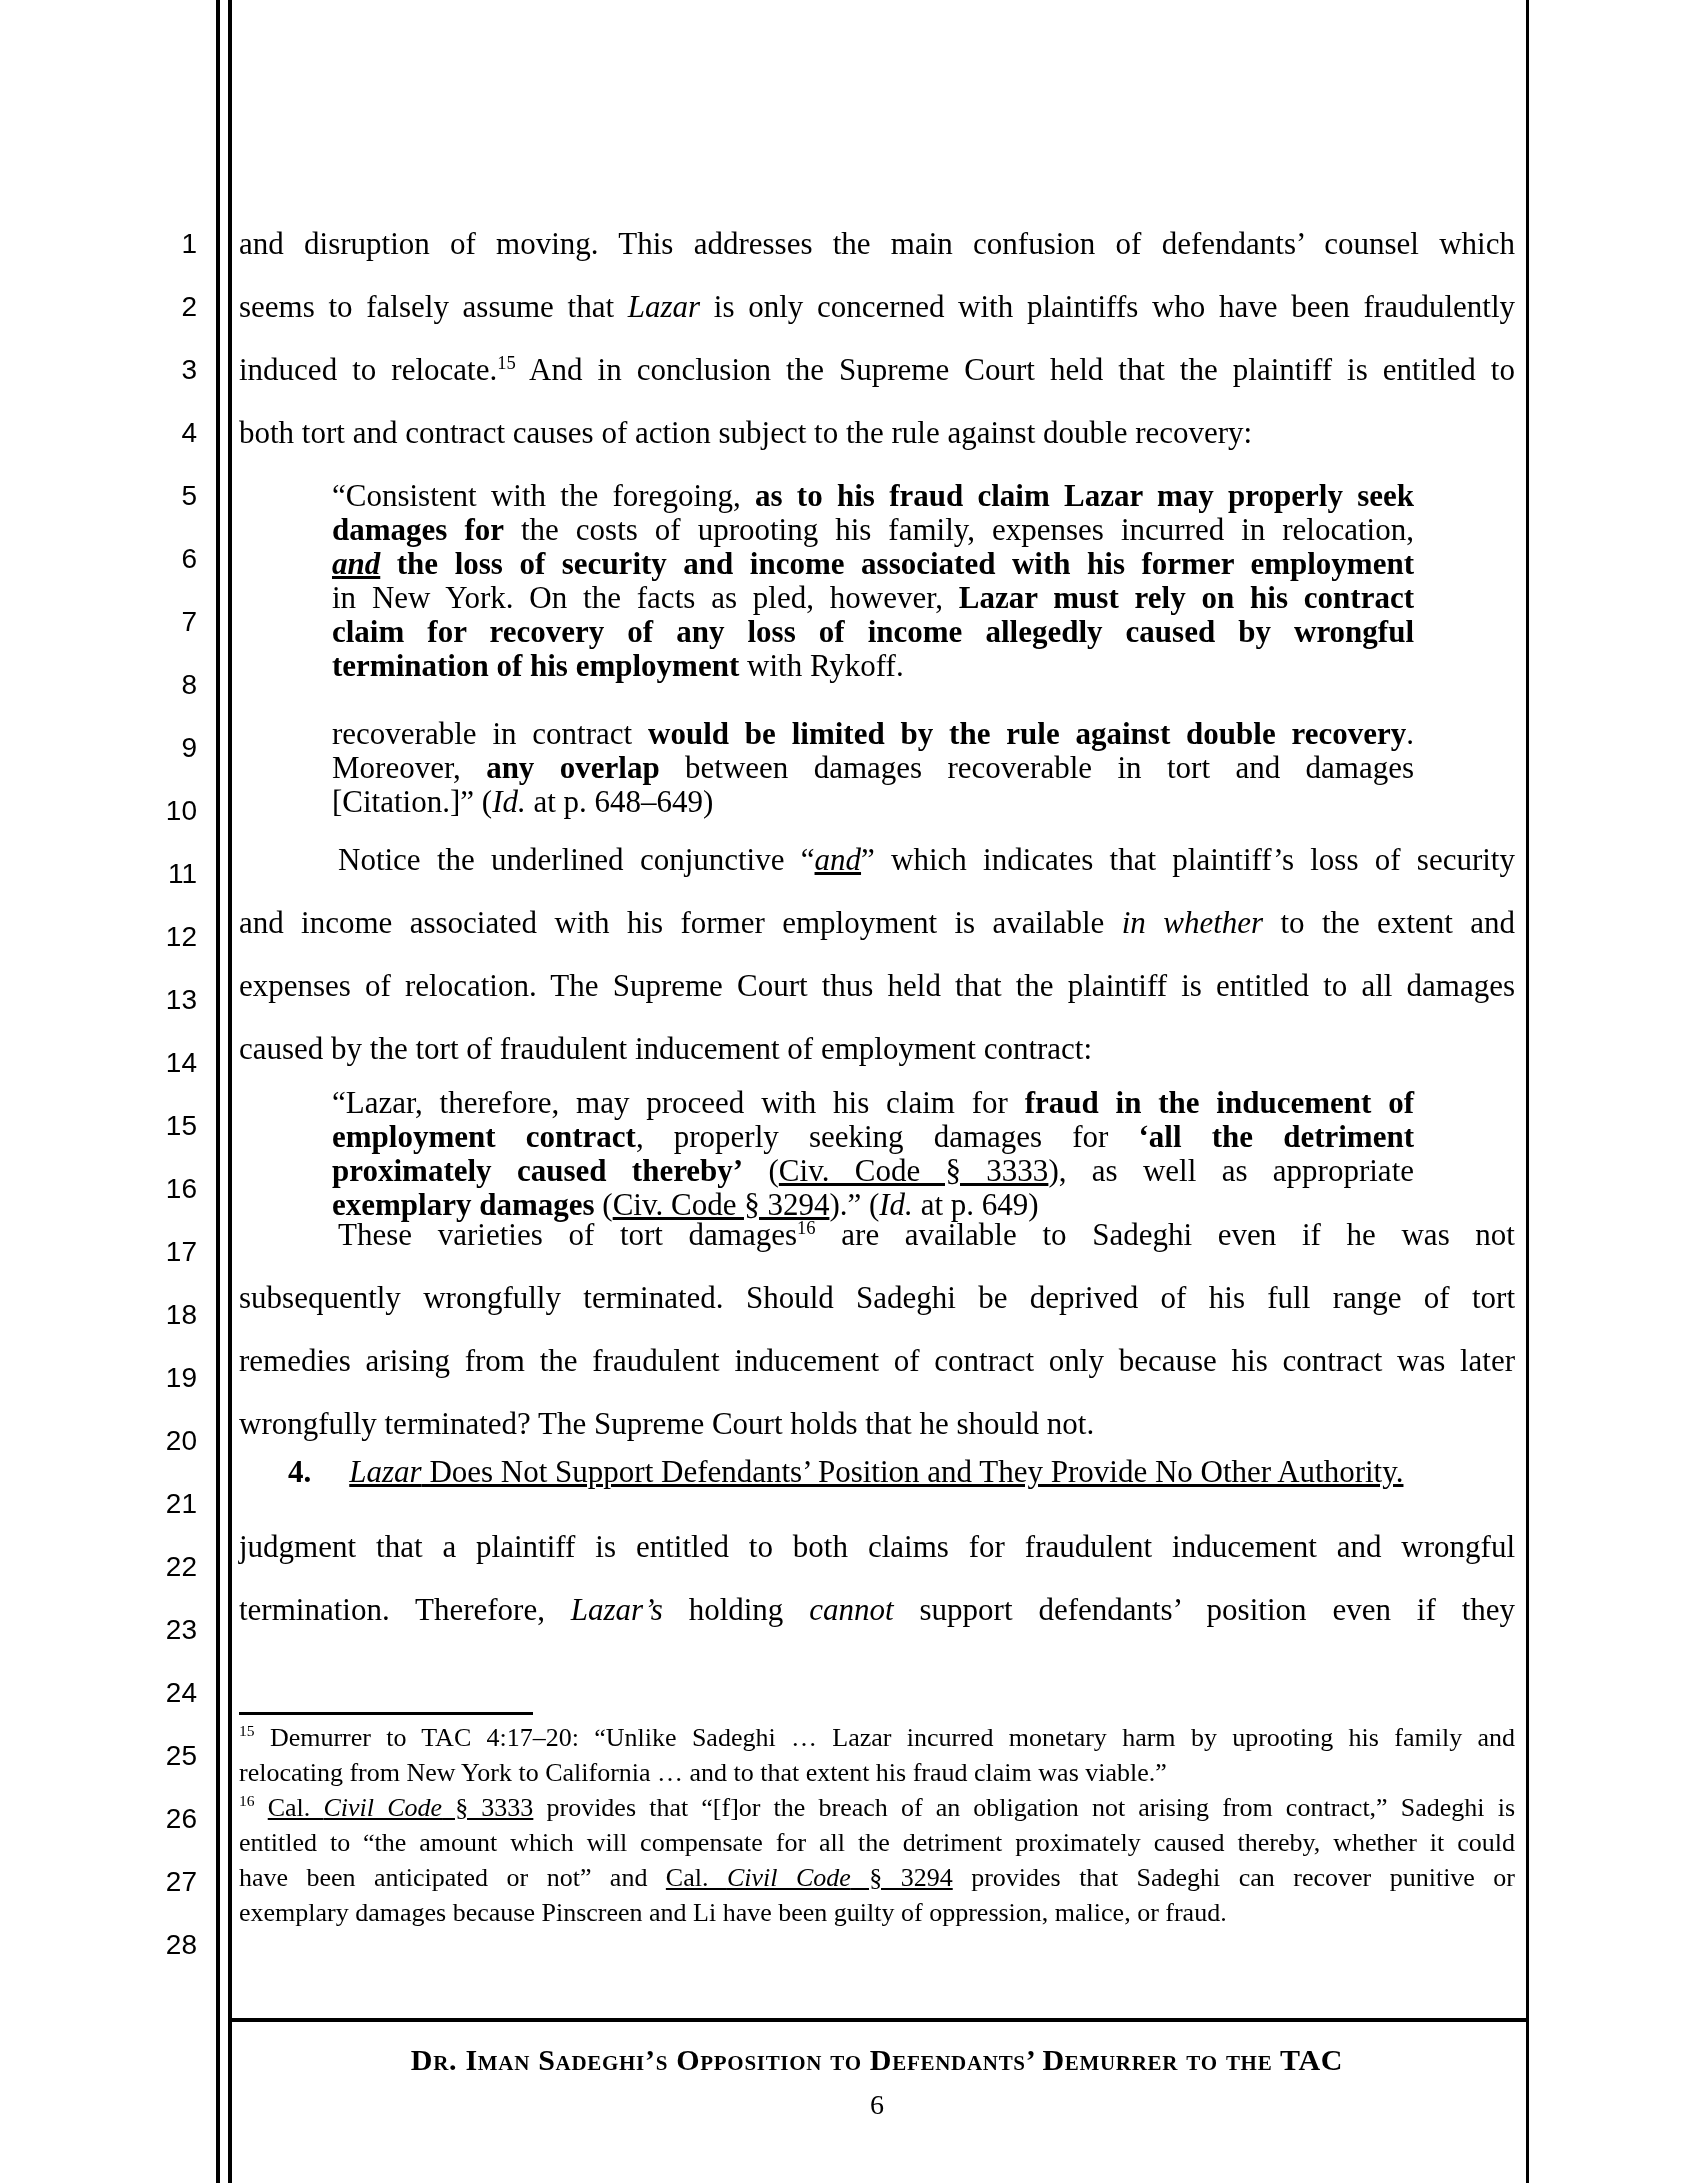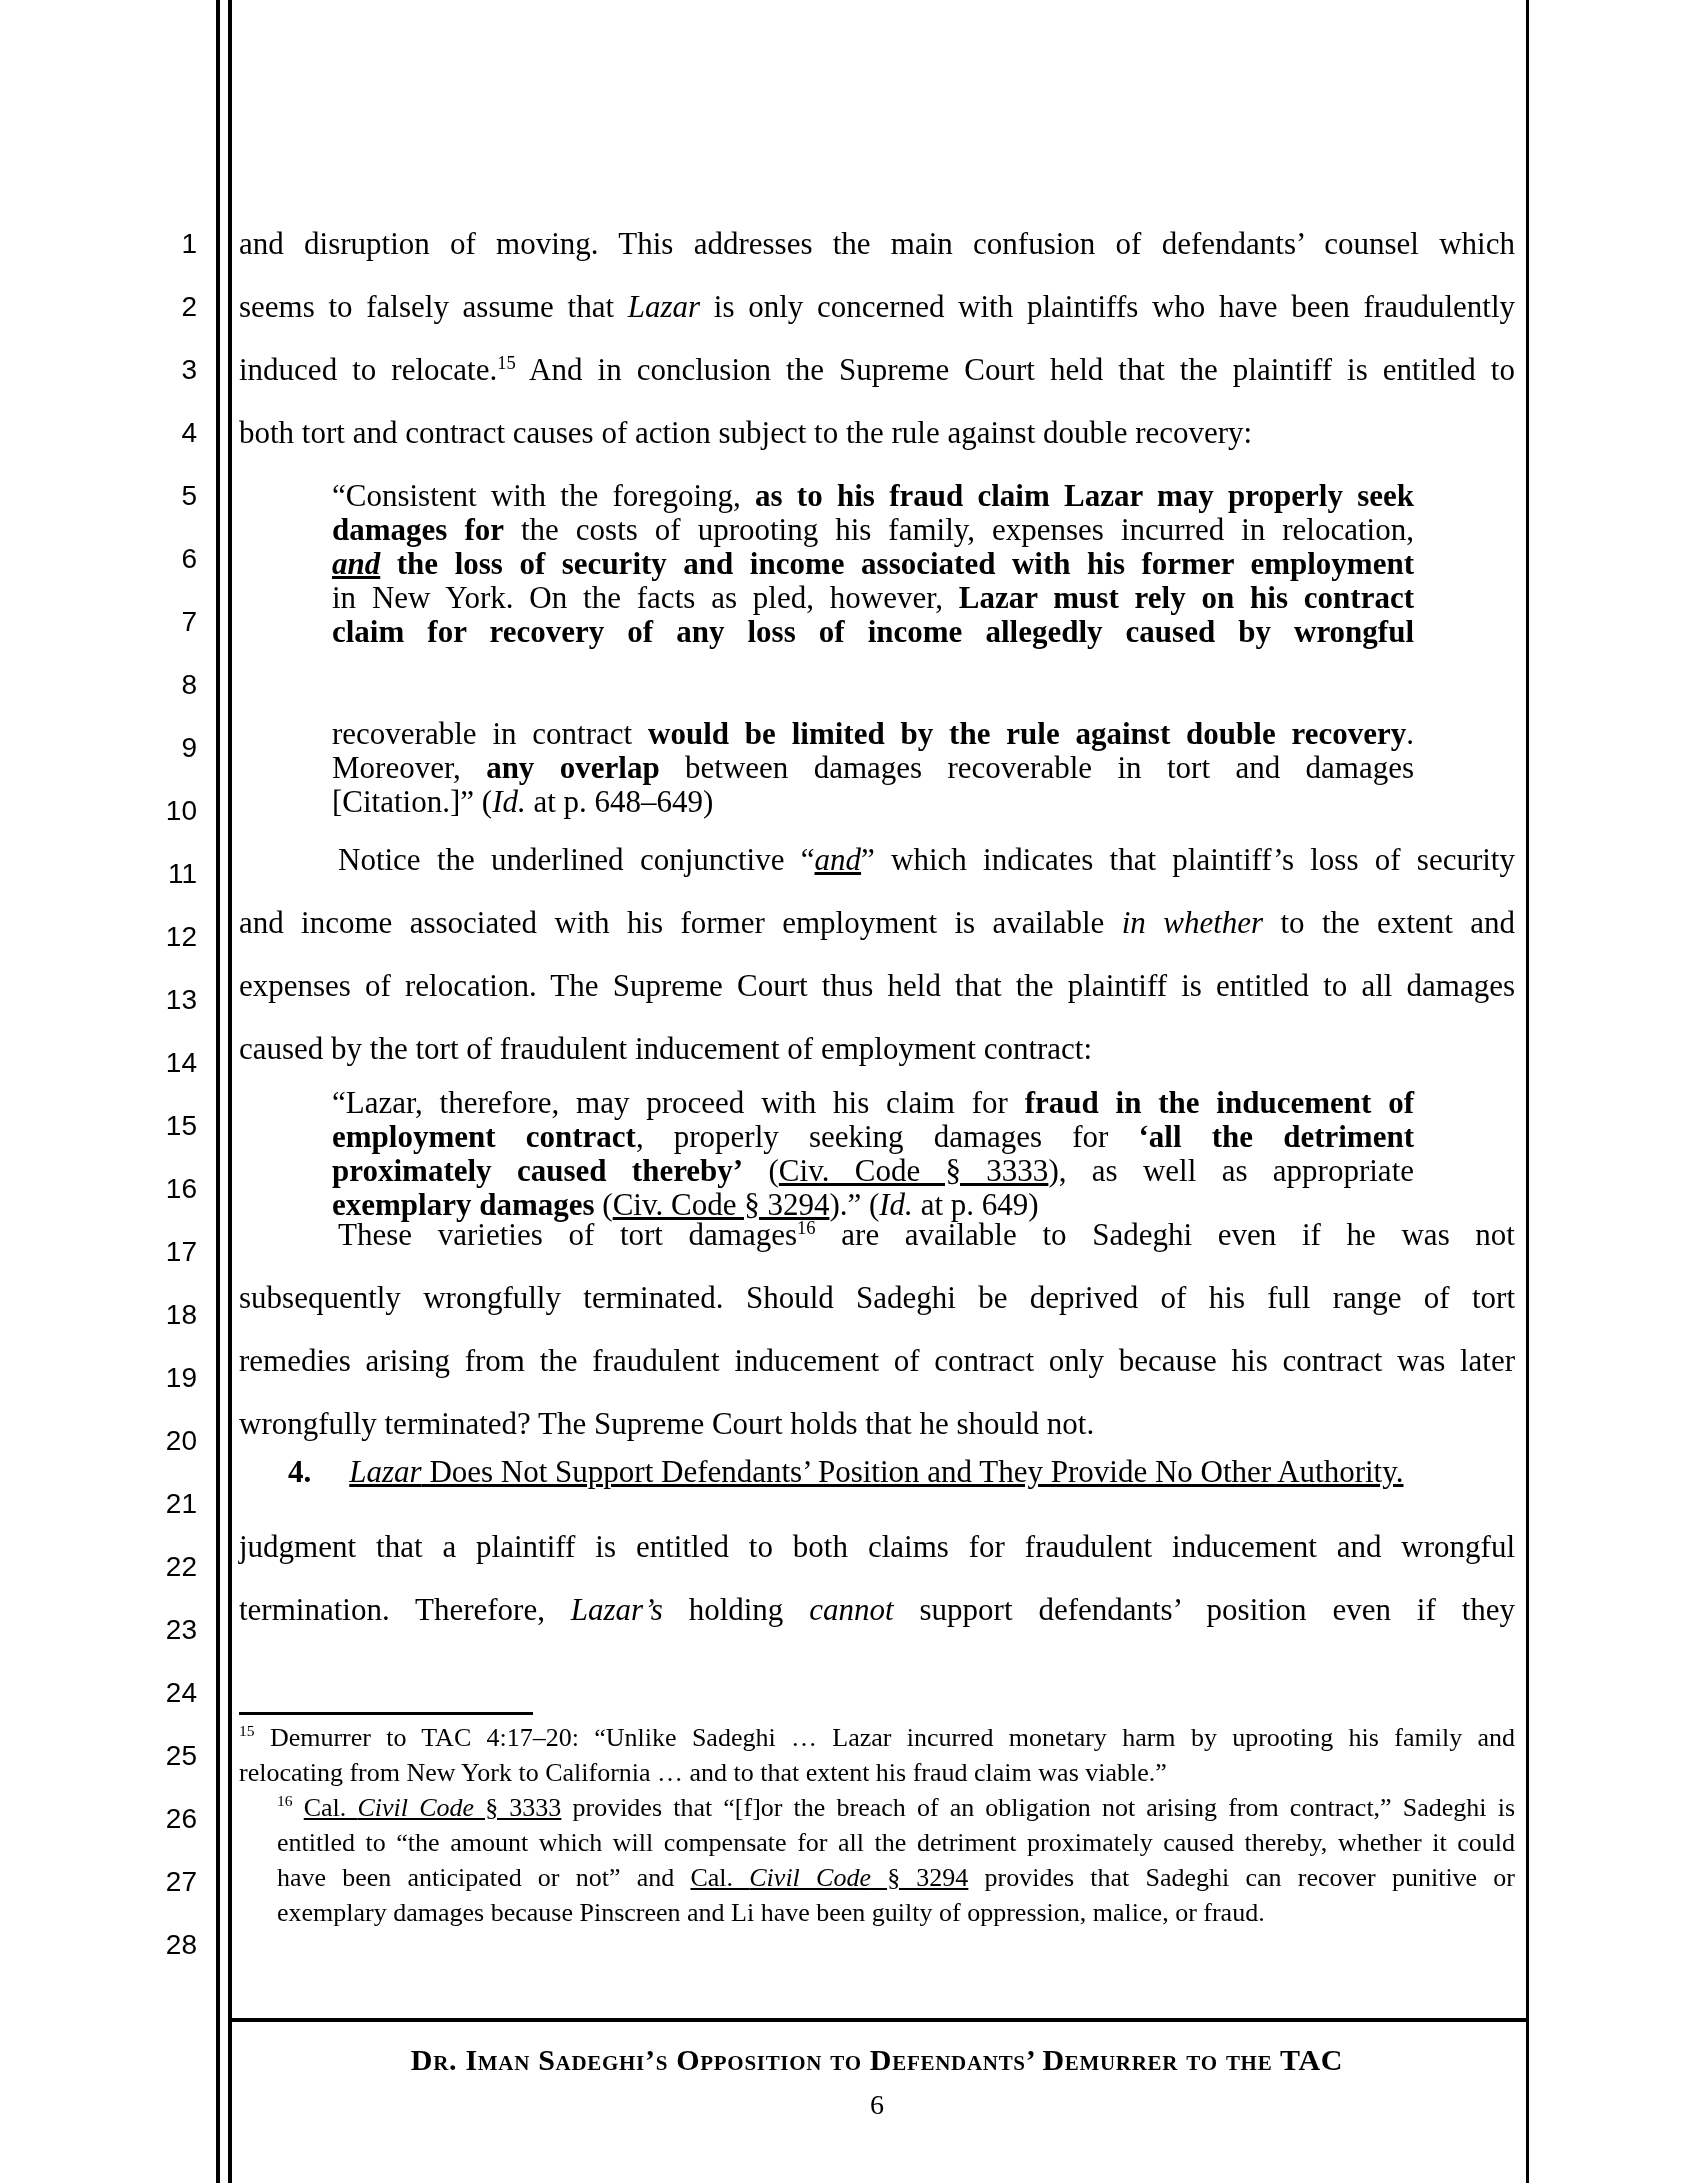--- a/index.html
+++ b/index.html
@@ -24,21 +24,21 @@
   #b-para1{top:212px;}
   #b-quote1{top:479px;}
   #b-quote2{top:717px;}
   #b-para2{top:828px;}
   #b-quote3{top:1086px;}
   #b-para3{top:1203px;}
   #b-heading{top:1453px;padding-left:49px;}
   #b-para4{top:1515px;}
   #b-fnsep{top:1712px;width:294px;height:3.3px;background:#000;}
   #b-fn15{top:1720px;}
-  #b-fn16{top:1790px;margin-left:38px;}
+  #b-fn16{top:1790px;}
   .i{font-style:italic;}
   .b{font-weight:bold;}
   .u{text-decoration:underline;}
   .sup{vertical-align:super;font-size:60%;line-height:0;}
   .tab{display:inline-block;width:38px;}
   .footer-rule{position:absolute;left:230px;top:2018px;width:1298px;height:4px;background:#000;}
   .footer-title{position:absolute;left:239px;top:2043px;width:1276px;text-align:center;
                 font-size:30px;font-weight:bold;font-variant:small-caps;letter-spacing:0.7px;}
   .footer-page{position:absolute;left:239px;top:2089px;width:1276px;text-align:center;font-size:28px;}
 </style>
@@ -90,20 +90,21 @@
       <div class="jline"><span>induced to relocate.</span><span class="sup">15</span><span> And in conclusion the Supreme Court held that the plaintiff is entitled to</span></div>
       <div class="lastline"><span>both tort and contract causes of action subject to the rule against double recovery:</span></div>
     </div>
 
     <div class="block quote" id="b-quote1">
       <div class="jline"><span>“Consistent with the foregoing, </span><span class="b">as to his fraud claim Lazar may properly seek</span></div>
       <div class="jline"><span class="b">damages for</span><span> the costs of uprooting his family, expenses incurred in relocation,</span></div>
       <div class="jline"><span class="b i u">and</span><span> </span><span class="b">the loss of security and income associated with his former employment</span></div>
       <div class="jline"><span>in New York. On the facts as pled, however, </span><span class="b">Lazar must rely on his contract</span></div>
       <div class="jline"><span class="b">claim for recovery of any loss of income allegedly caused by wrongful</span></div>
+      <div class="lastline"><span class="b">termination of his employment</span><span> with Rykoff.</span></div>
     </div>
 
     <div class="block quote" id="b-quote2">
       <div class="jline"><span>recoverable in contract </span><span class="b">would be limited by the rule against double recovery</span><span>.</span></div>
       <div class="jline"><span>Moreover, </span><span class="b">any overlap</span><span> between damages recoverable in tort and damages</span></div>
       <div class="lastline"><span>[Citation.]” (</span><span class="i">Id.</span><span> at p. 648–649)</span></div>
     </div>
 
     <div class="block para" id="b-para2">
       <div class="jline indent"><span>Notice the underlined conjunctive “</span><span class="i u">and</span><span>” which indicates that plaintiff’s loss of security</span></div>

